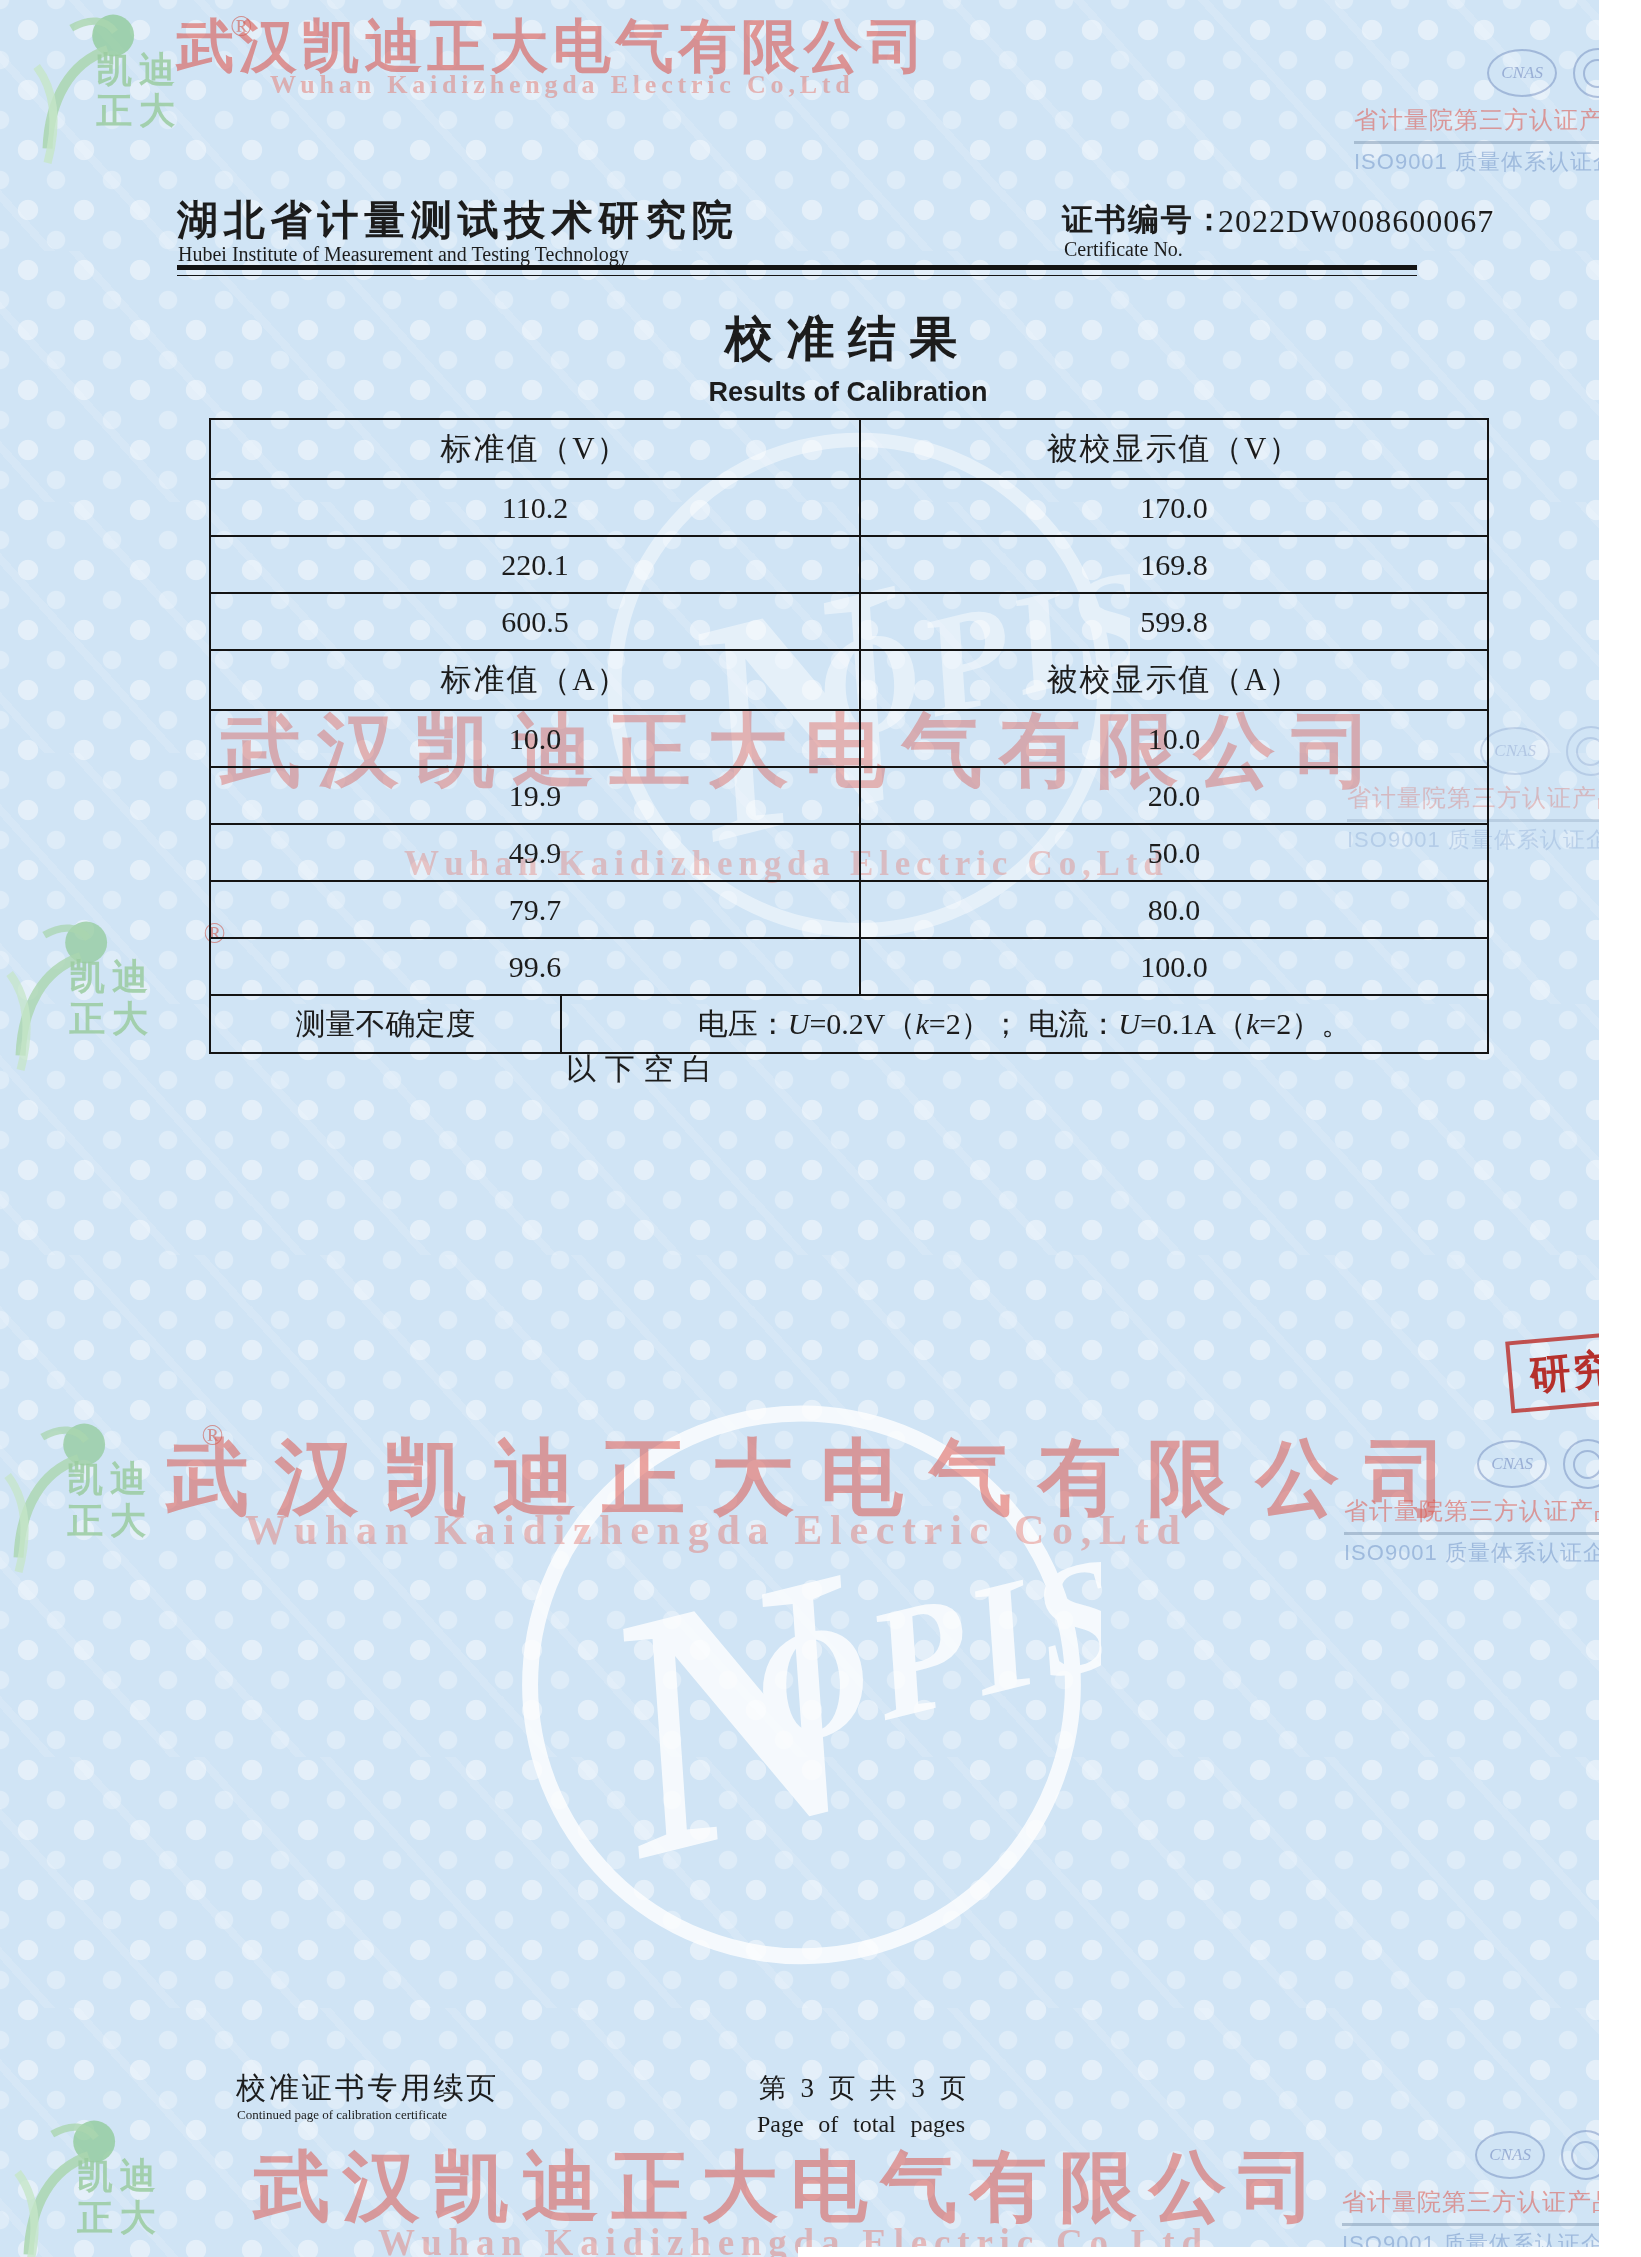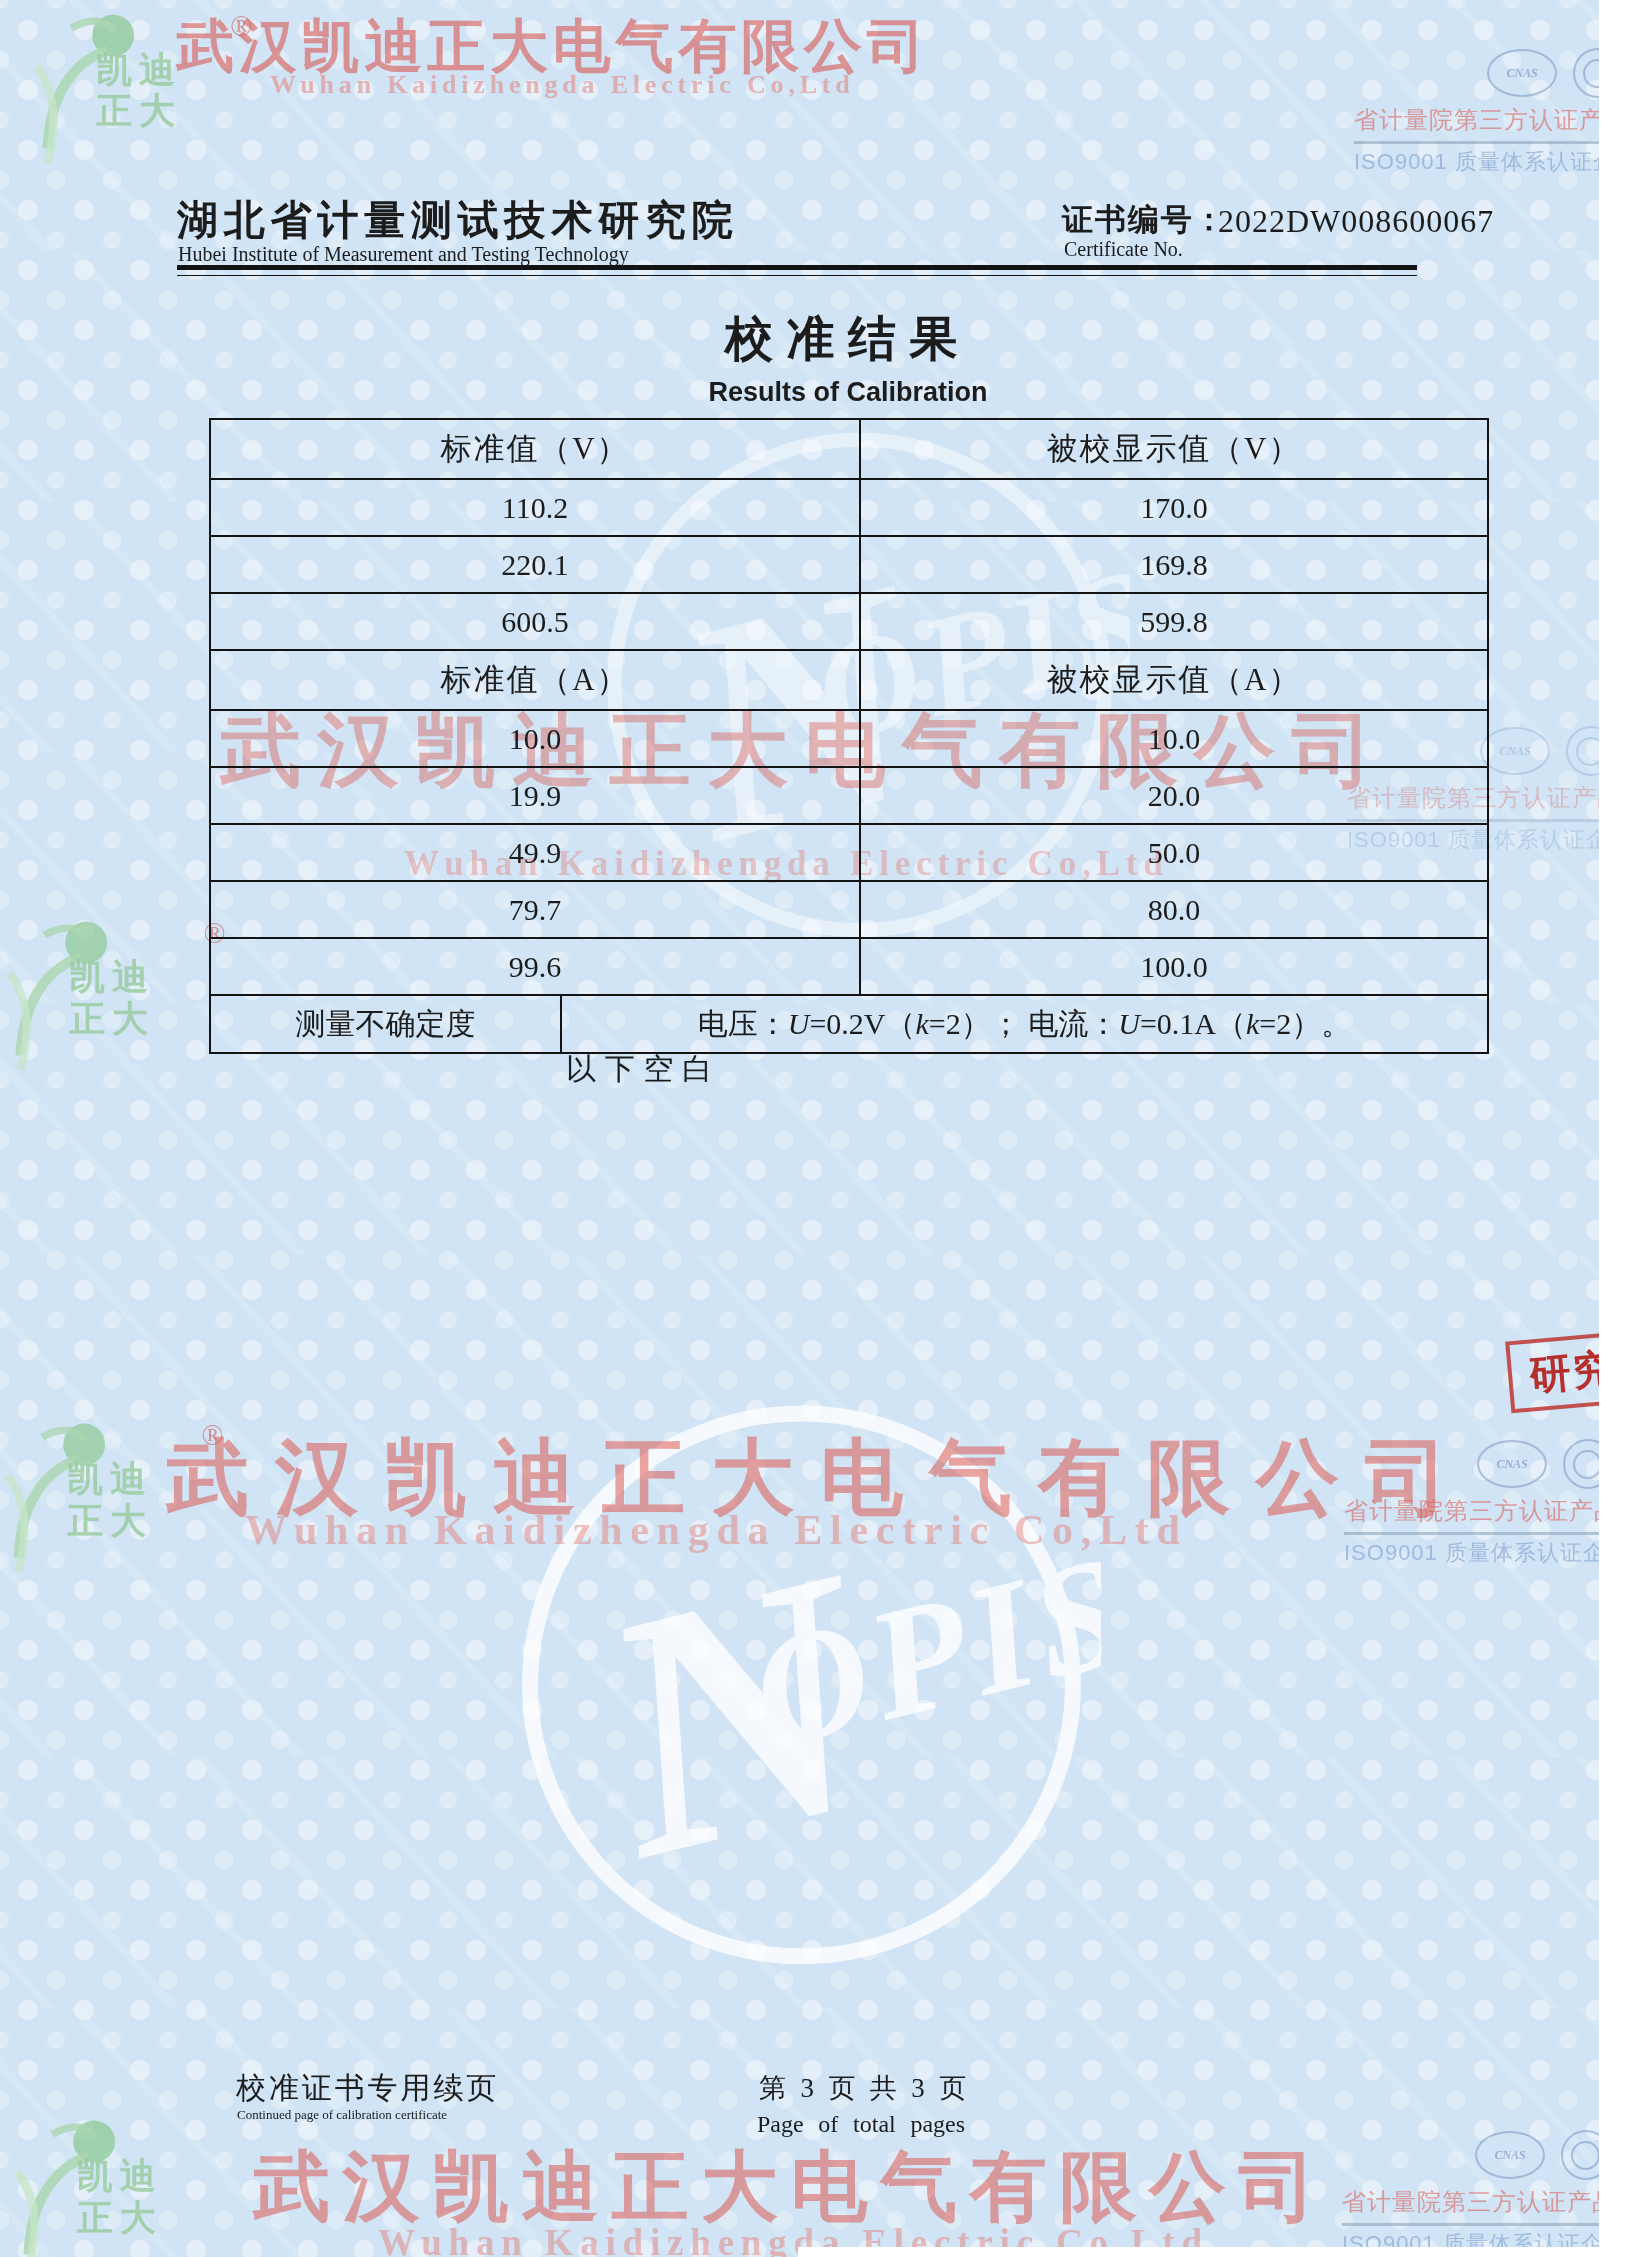--- a/index.html
+++ b/index.html
@@ -33,21 +33,21 @@
   .brand svg{position:absolute;left:0;top:0;}
   .brand-text{position:absolute;left:77px;top:39px;font-family:"Liberation Sans",sans-serif;
       font-weight:bold;font-size:36px;line-height:1.16;letter-spacing:6.8px;color:rgba(154,203,160,.85);}
   .brand-reg{position:absolute;right:3.9px;top:0;font-size:29px;color:rgba(208,100,90,.65);
       font-family:"Liberation Serif",serif;}
   
   .cert{position:absolute;width:282px;z-index:1;pointer-events:none;}
   .cert-logos{display:flex;justify-content:flex-end;gap:15.4px;padding-right:13.5px;align-items:center;}
   .cnas-oval{width:66px;height:44px;border:2.9px solid rgba(105,130,185,.45);border-radius:50%;
       display:flex;align-items:center;justify-content:center;}
-  .cnas-oval span{font-size:12px;font-style:italic;font-weight:bold;color:rgba(105,130,185,.55);
+  .cnas-oval span{font-size:17px;font-style:italic;font-weight:normal;color:rgba(105,130,185,.55);
       font-family:"Liberation Serif",serif;}
   .cqc-circle{width:46px;height:46px;border:2.9px solid rgba(105,130,185,.45);border-radius:50%;
       display:flex;align-items:center;justify-content:center;}
   .cqc-inner{width:25px;height:25px;border:2.9px solid rgba(105,130,185,.45);border-radius:50%;}
   .cert-red{margin-top:5.8px;font-size:24px;letter-spacing:1px;color:rgba(222,85,75,.55);
       font-family:"Liberation Sans",sans-serif;white-space:nowrap;}
   .cert-line{margin:4.8px 0 3.9px 0;border-top:3.9px solid rgba(125,150,175,.5);}
   .cert-blue{font-size:22px;letter-spacing:1px;color:rgba(125,158,205,.6);
       font-family:"Liberation Sans",sans-serif;white-space:nowrap;}
   

